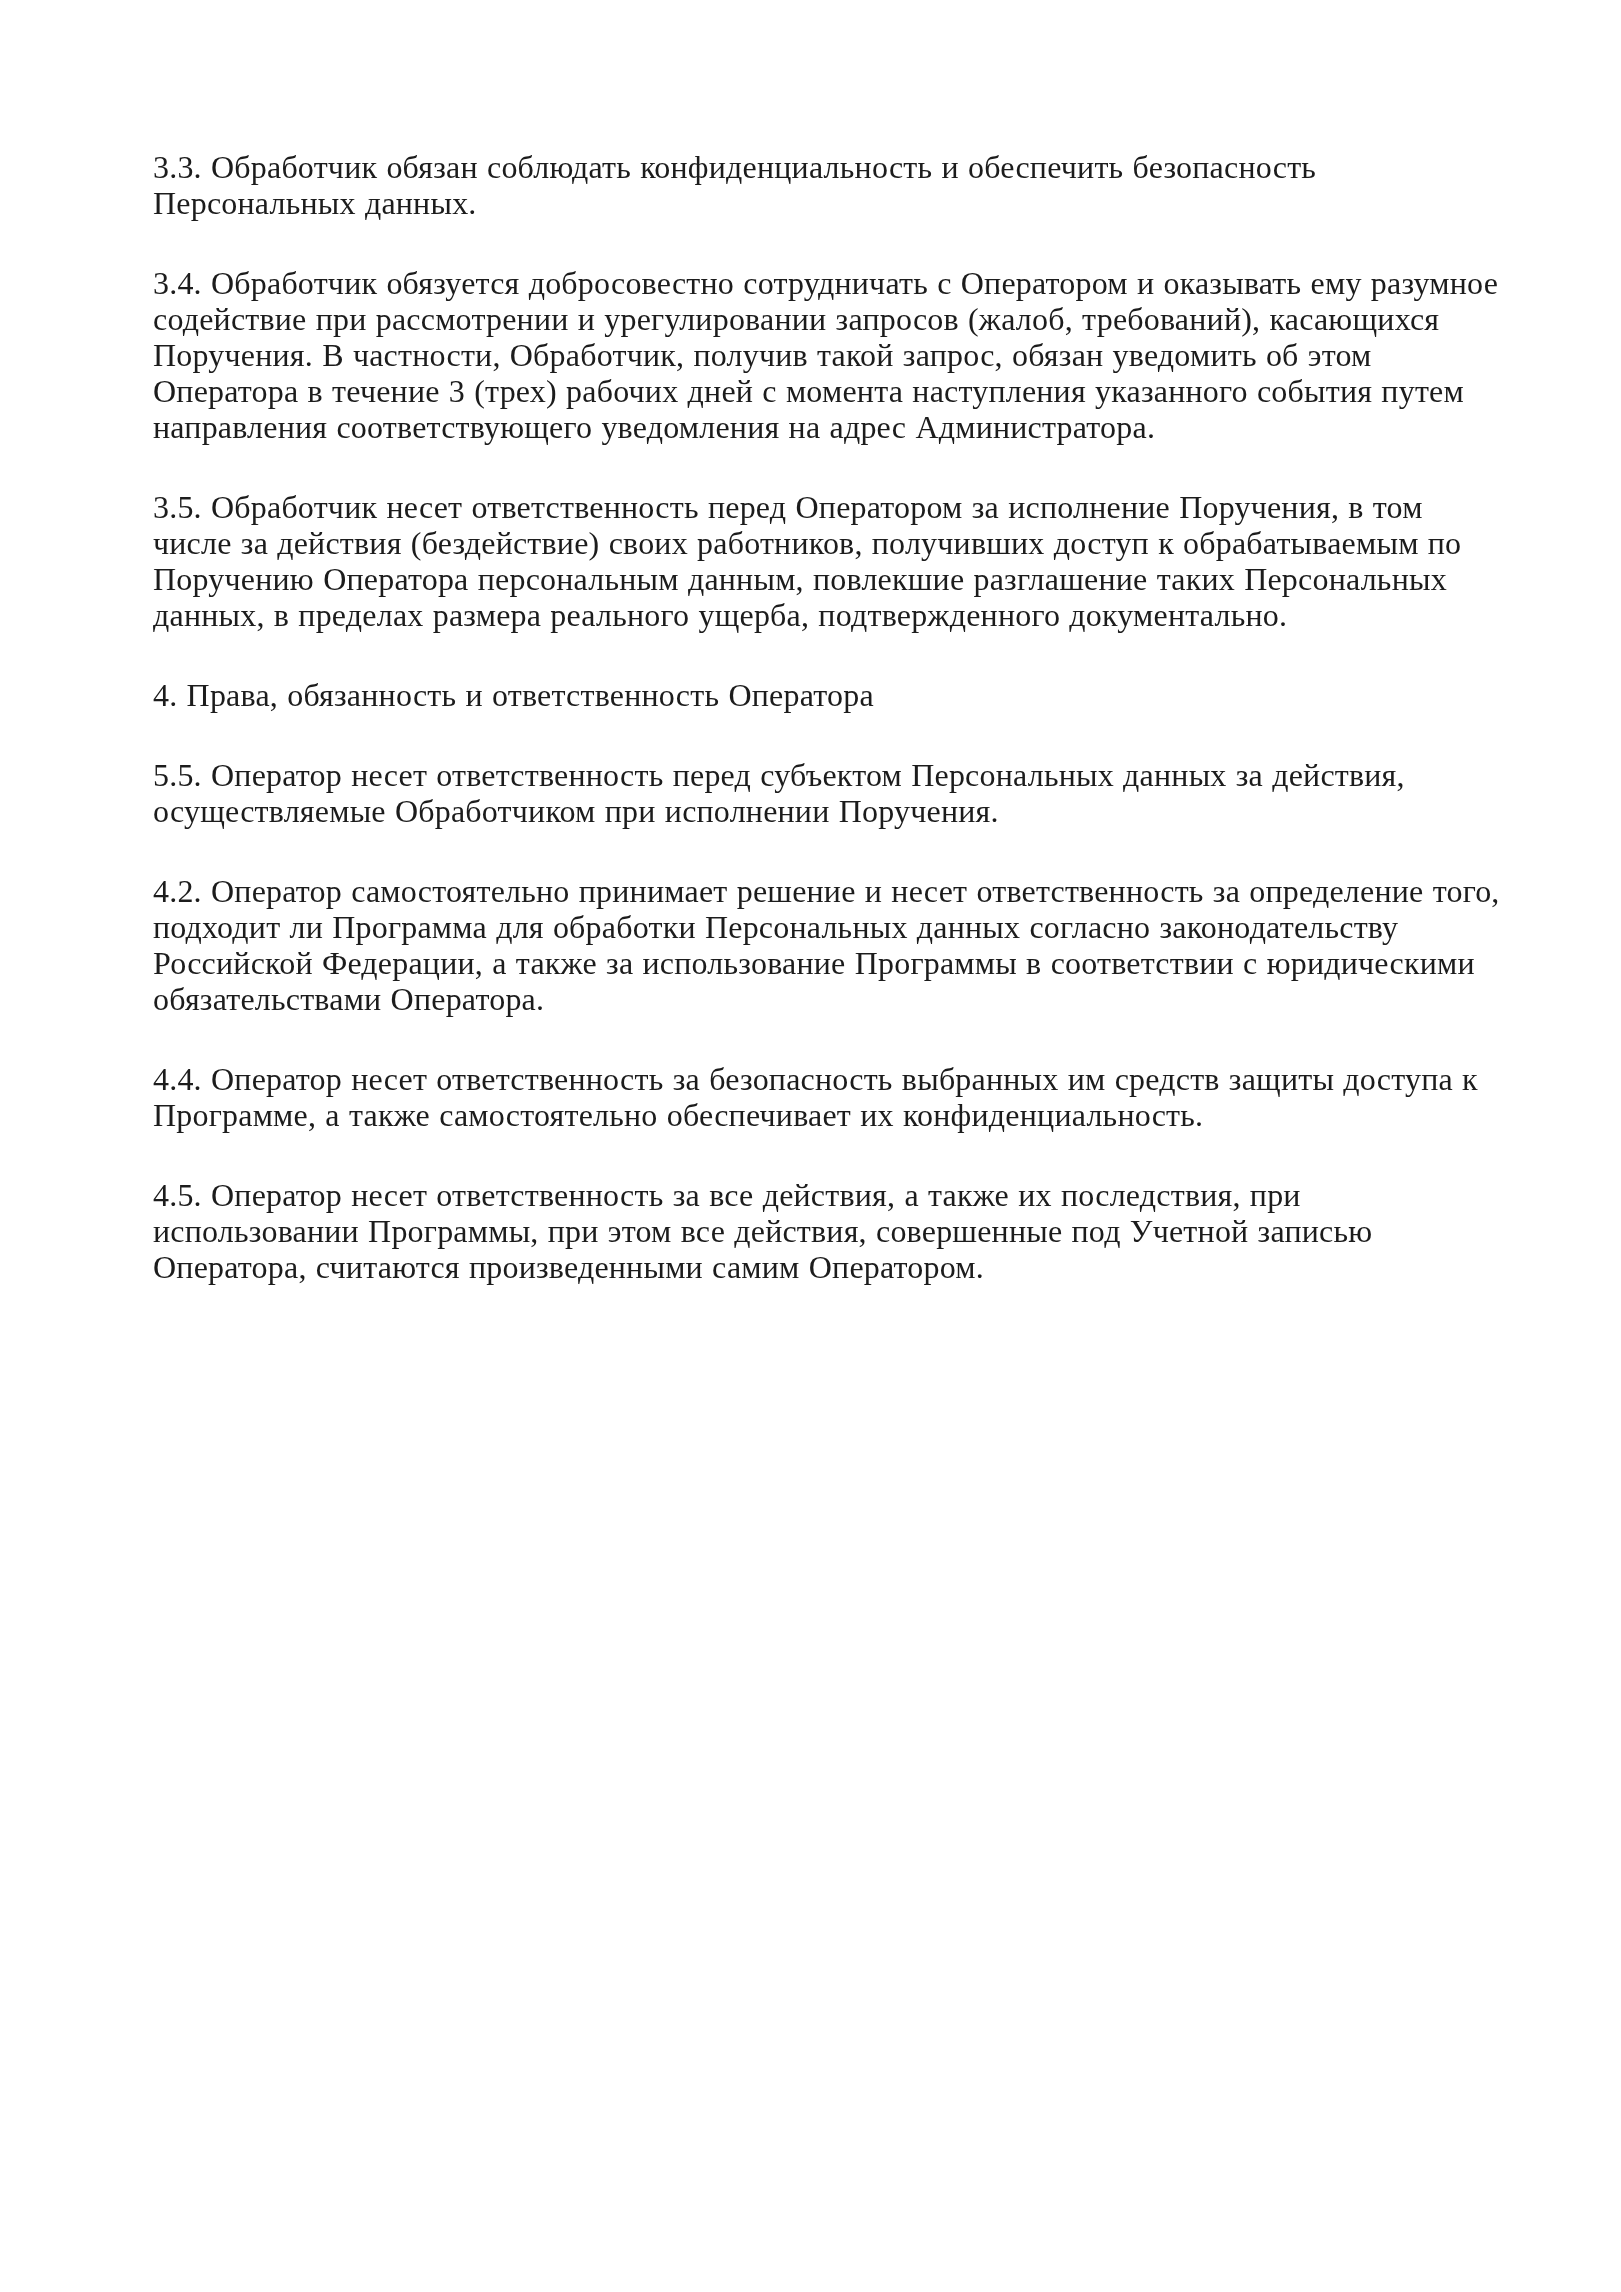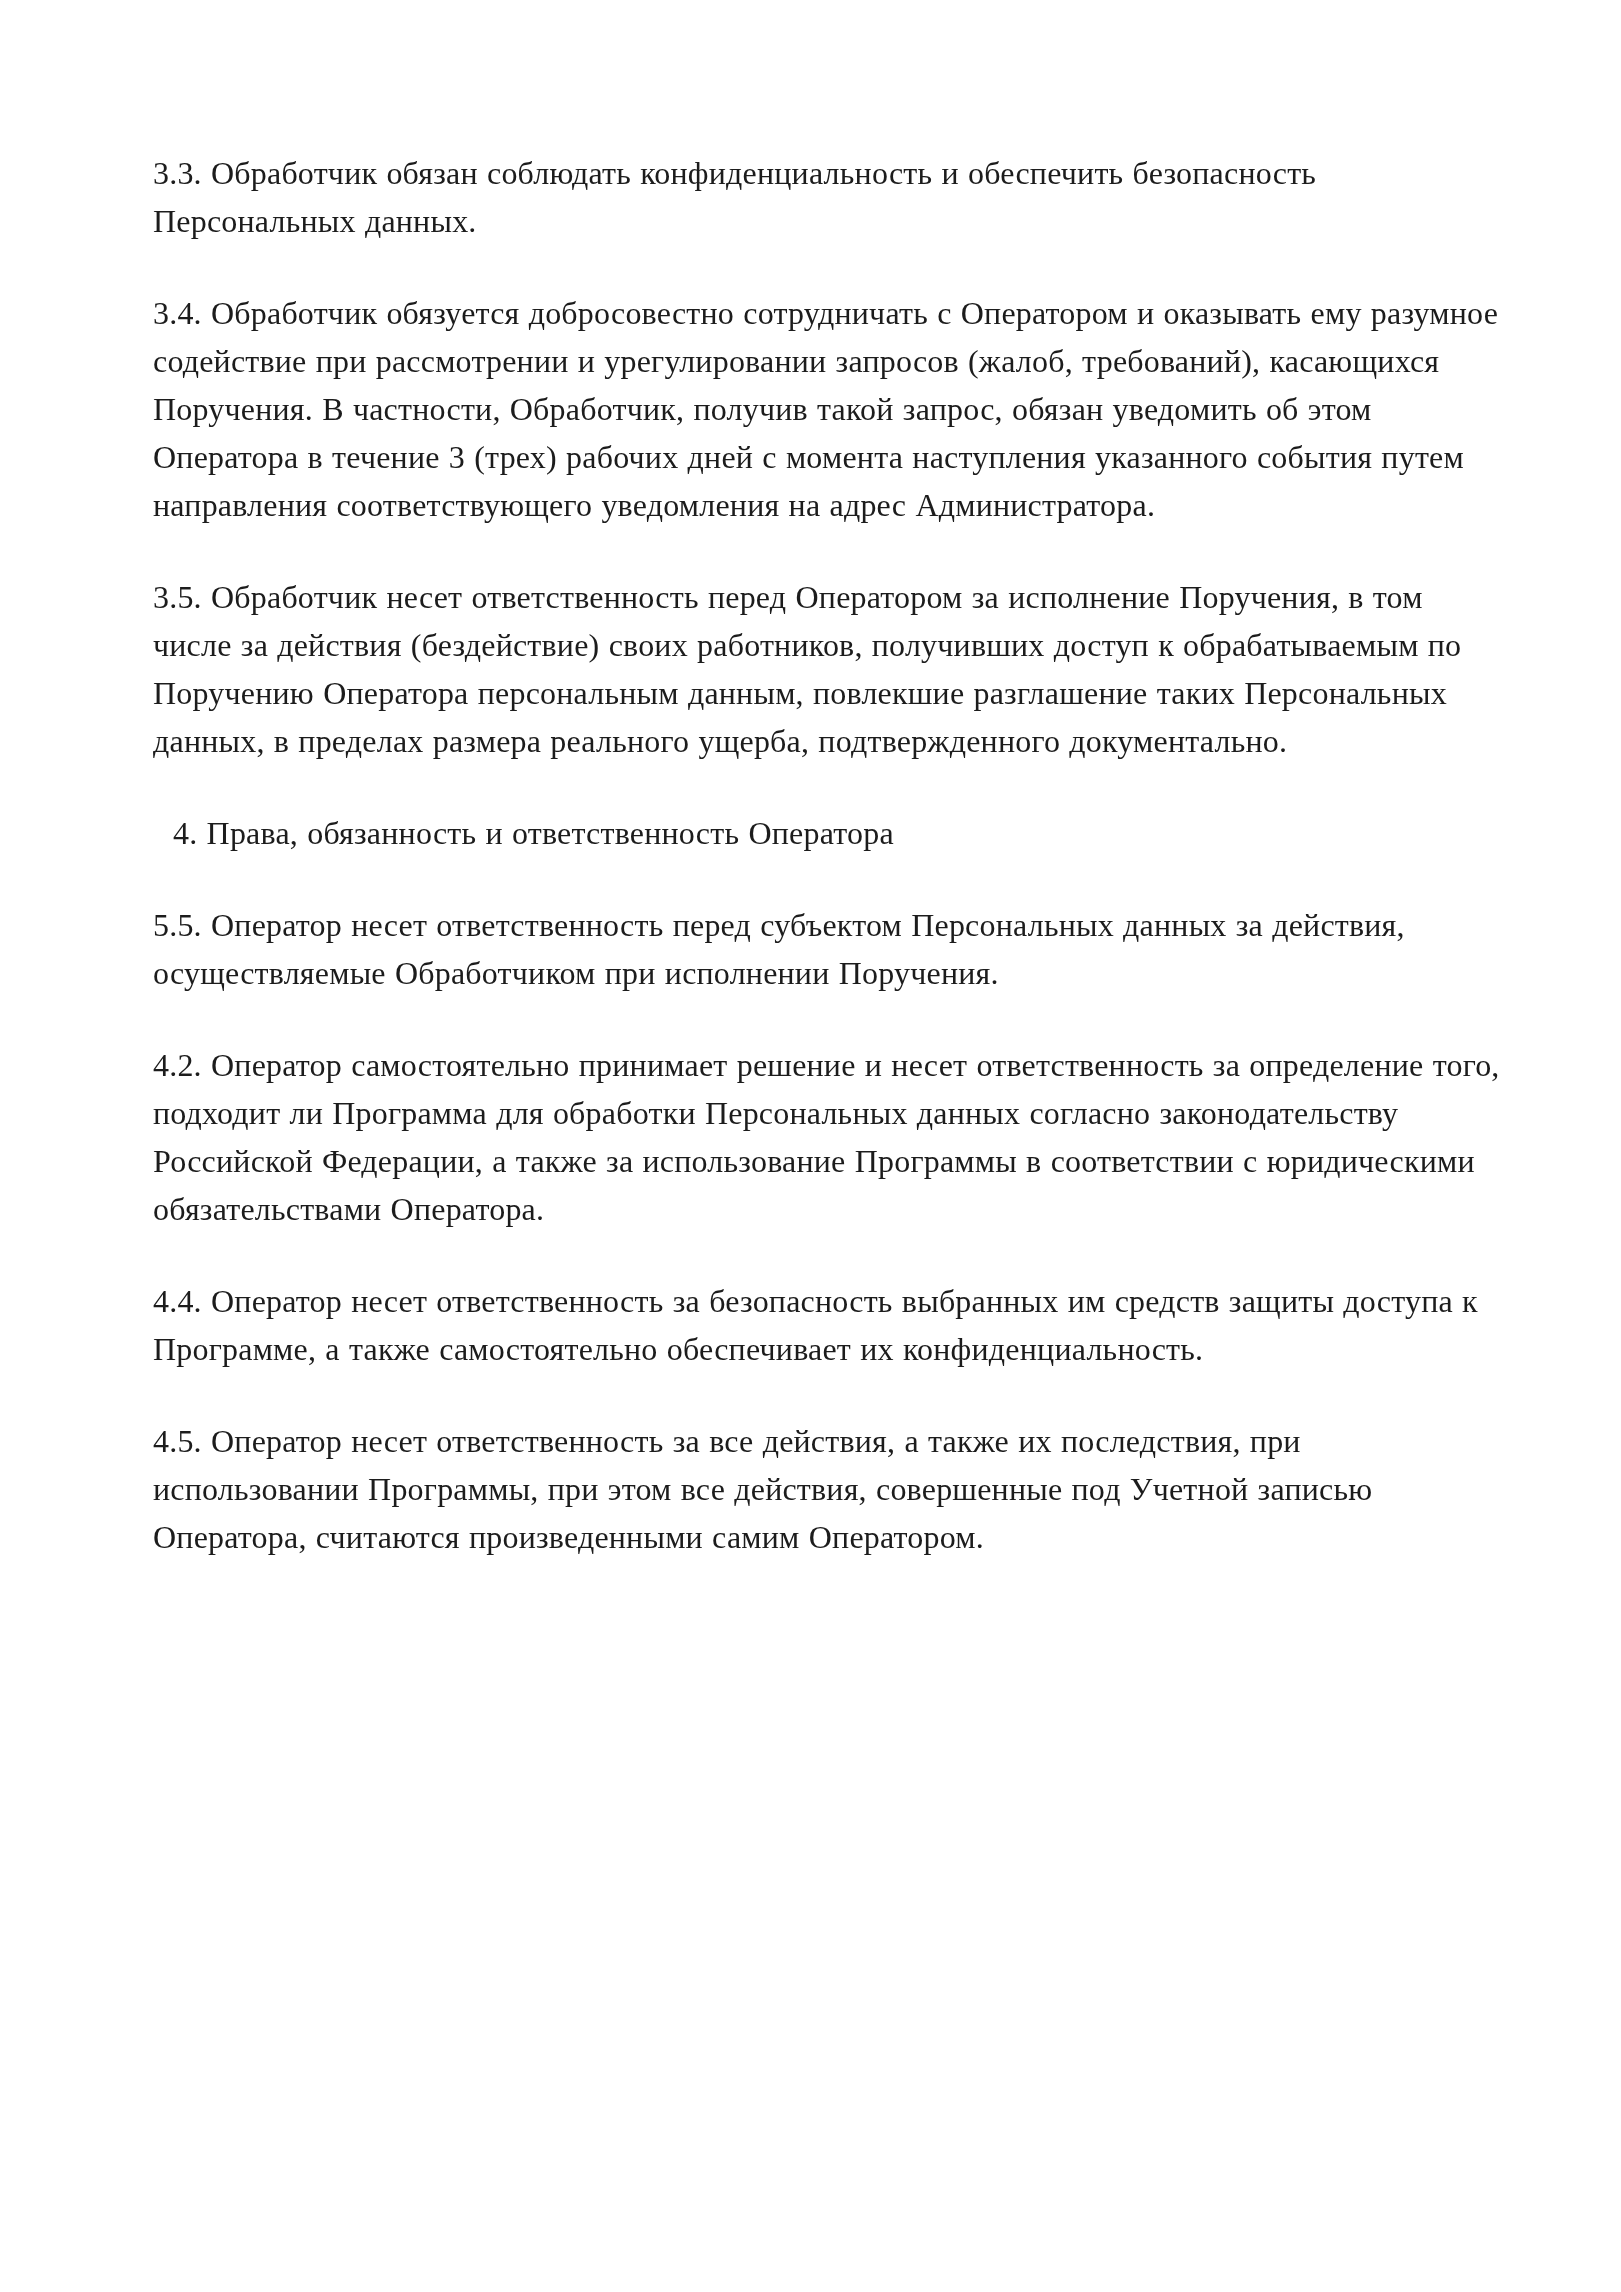--- a/index.html
+++ b/index.html
@@ -13,32 +13,31 @@
     overflow: hidden;
   }
   .page {
     box-sizing: border-box;
     width: 1621px;
     height: 2293px;
     background: #ffffff;
     padding: 149px 116px 0 153px;
     font-family: "Liberation Serif", "DejaVu Serif", serif;
     font-size: 32px;
-    line-height: 48px;
+    line-height: 36px;
     color: #1c1c1c;
   }
   .para {
     margin: 0 0 44px 0;
     text-align: left;
     letter-spacing: 0.2px;
     word-spacing: 1px;
   }
   .section-heading {
     font-weight: normal; 
-    margin-left: 20px;
   }
 </style>
 </head>
 <body>
 
 <div class="page">
   <p class="para">3.3. Обработчик обязан соблюдать конфиденциальность и обеспечить безопасность Персональных данных.</p>
   <p class="para">3.4. Обработчик обязуется добросовестно сотрудничать с Оператором и оказывать ему разумное содействие при рассмотрении и урегулировании запросов (жалоб, требований), касающихся Поручения. В частности, Обработчик, получив такой запрос, обязан уведомить об этом Оператора в течение 3 (трех) рабочих дней с момента наступления указанного события путем направления соответствующего уведомления на адрес Администратора.</p>
   <p class="para">3.5. Обработчик несет ответственность перед Оператором за исполнение Поручения, в том числе за действия (бездействие) своих работников, получивших доступ к обрабатываемым по Поручению Оператора персональным данным, повлекшие разглашение таких Персональных данных, в пределах размера реального ущерба, подтвержденного документально.</p>
   <p class="para section-heading">4. Права, обязанность и ответственность Оператора</p>

